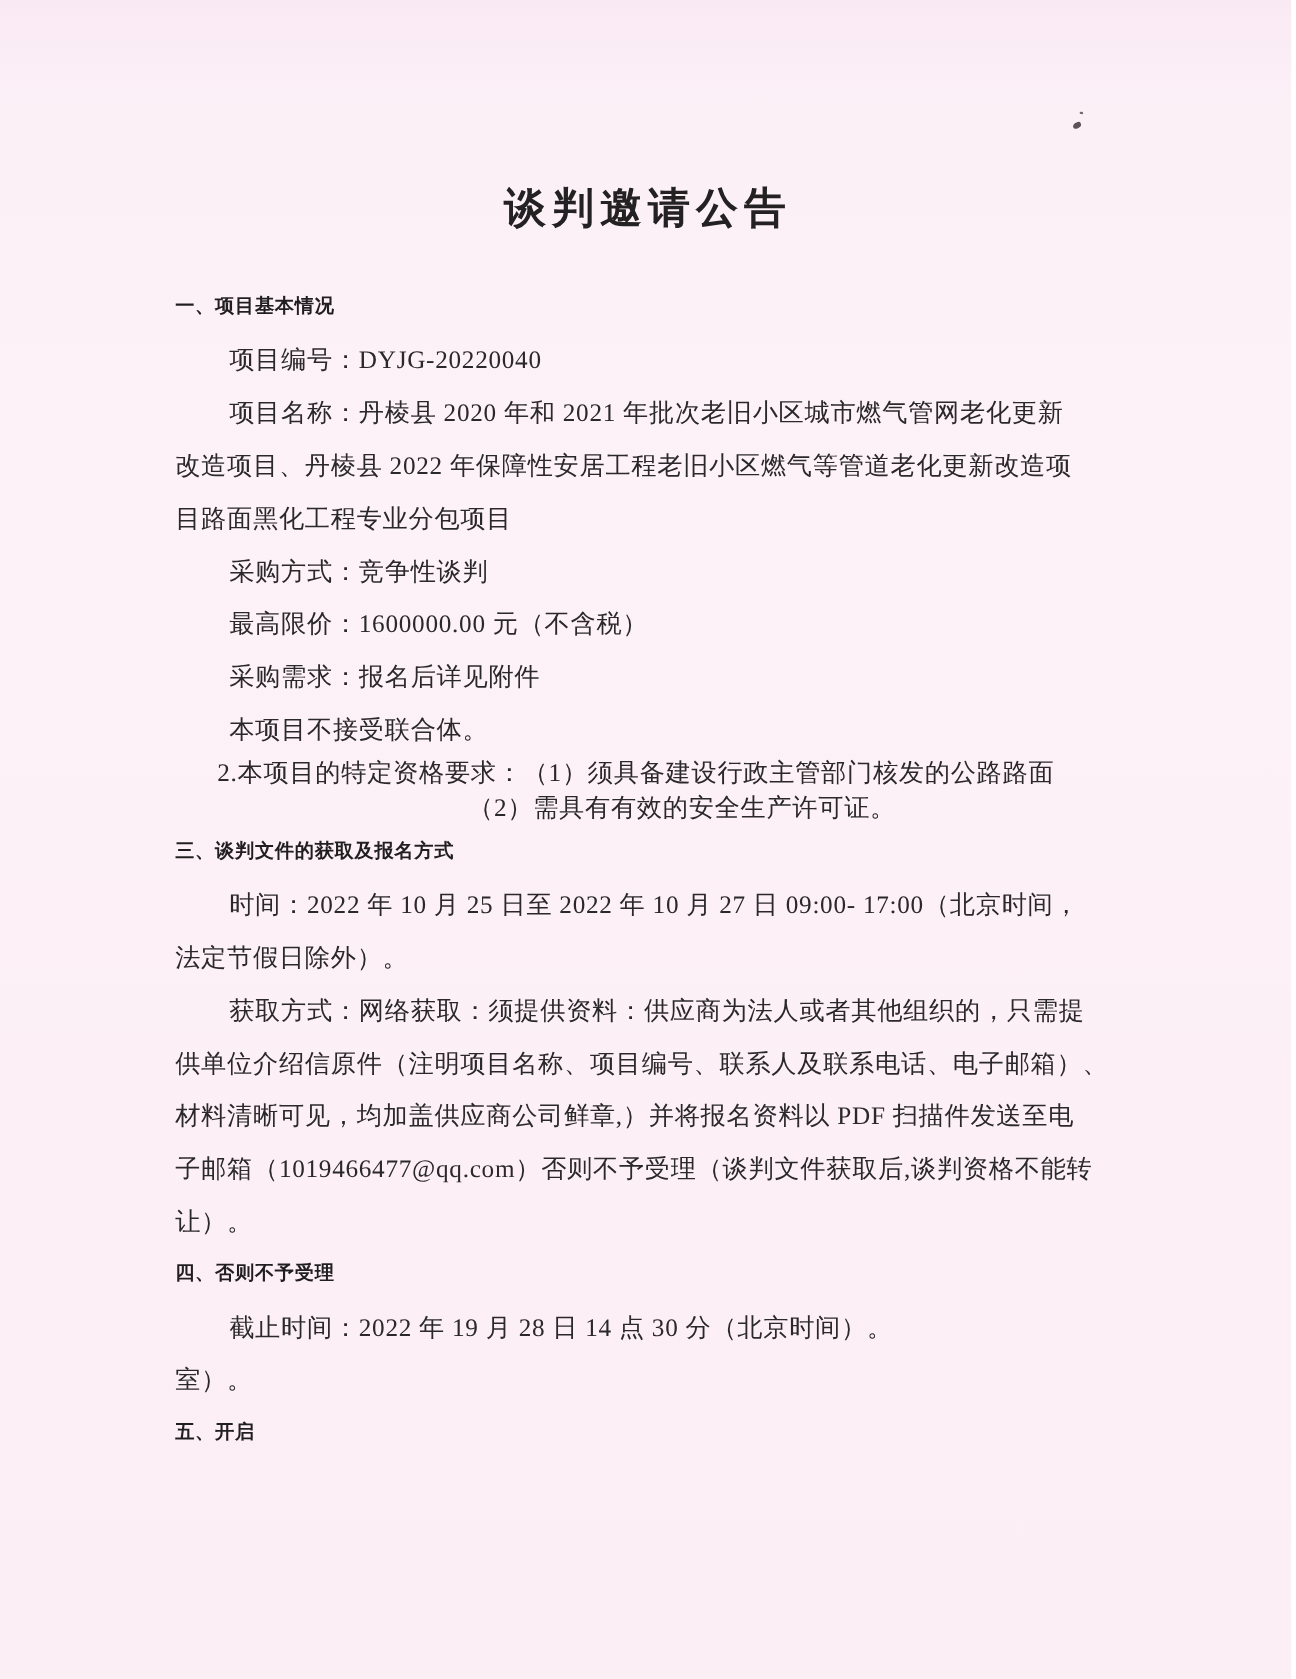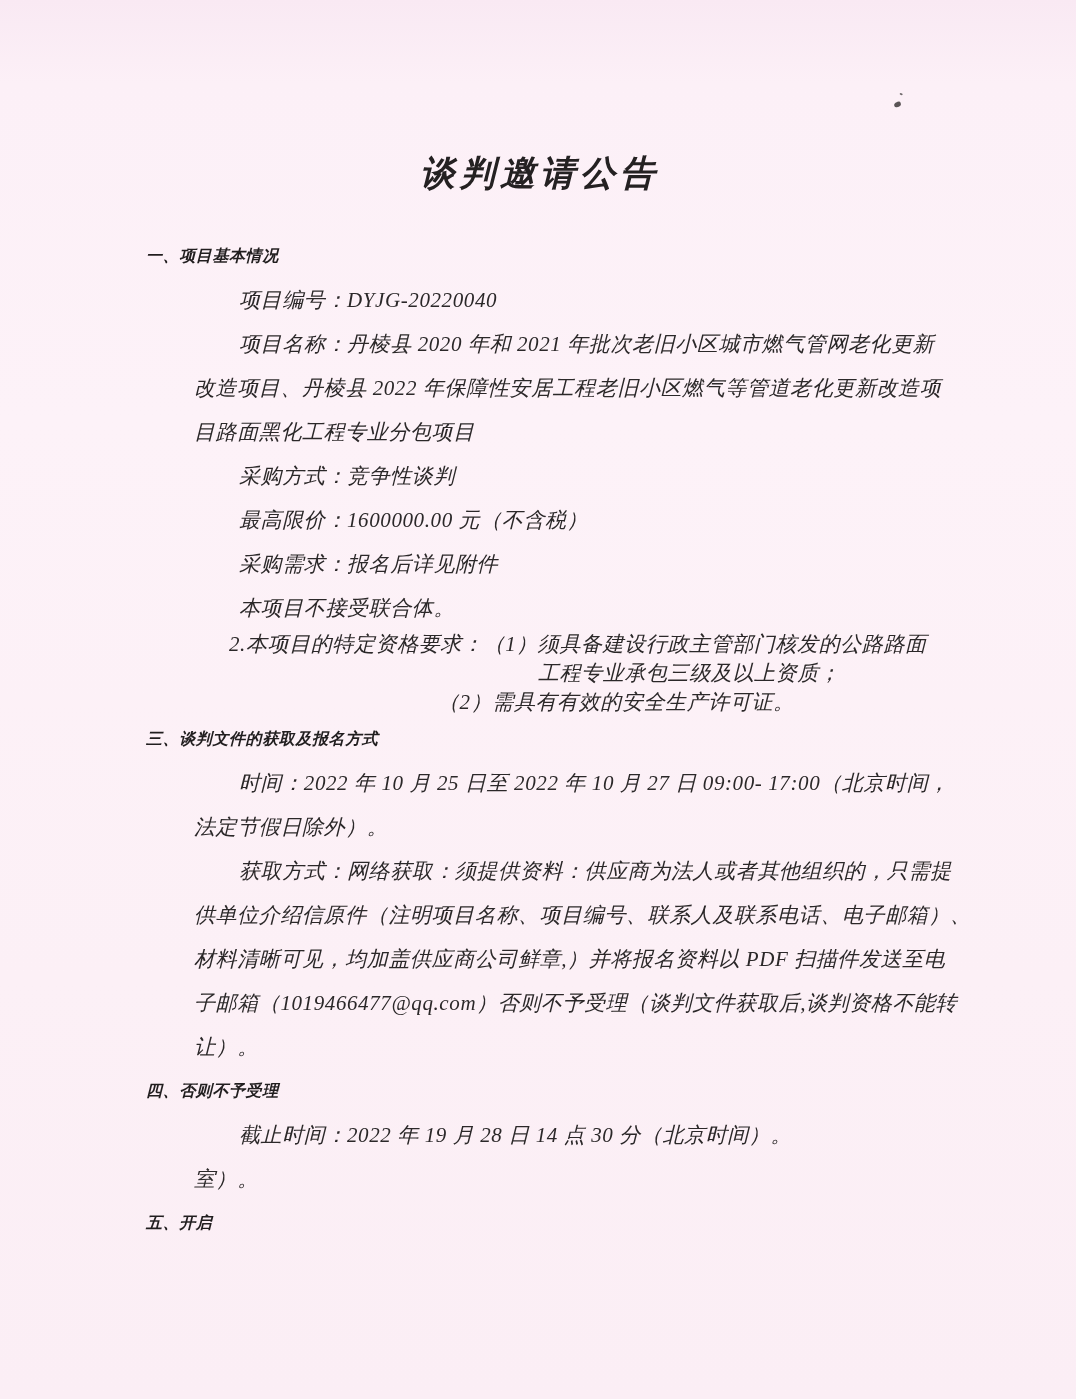--- a/index.html
+++ b/index.html
@@ -8,21 +8,20 @@
     font-family: "Liberation Serif", "DejaVu Serif", serif;
     -webkit-font-smoothing: antialiased;
   }
   .page {
     position: relative;
     width: 1076px;
     height: 1399px;
     overflow: hidden;
     background: linear-gradient(180deg, #f9e9f3 0%, #fcf0f7 6%, #fdf2f8 30%, #fcf0f6 70%, #fbeef5 100%);
     color: #2b2829;
-    font-style: italic;
   }
   .doc-title {
     position: absolute;
     top: 150px;
     left: 0;
     width: 1080px;
     text-align: center;
     font-size: 35px;
     font-weight: bold;
     letter-spacing: 5px;
@@ -33,21 +32,20 @@
     top: 234px;
     left: 146px;
     width: 812px;
     font-size: 21px;
     letter-spacing: 0.6px;
     color: #2b2829;
   }
   .line {
     line-height: 44px;
     white-space: nowrap;
-    margin-left: 48px;
   }
   .line.tight { line-height: 29px; }
   .heading {
     font-family: "Liberation Sans", "DejaVu Sans", sans-serif;
     font-weight: bold;
     font-size: 16px;
     color: #211e1f;
     line-height: 44px;
     white-space: nowrap;
   }
@@ -92,21 +90,20 @@
     <div class="line ind1">项目编号：DYJG-20220040</div>
     <div class="line ind1">项目名称：丹棱县 2020 年和 2021 年批次老旧小区城市燃气管网老化更新</div>
     <div class="line">改造项目、丹棱县 2022 年保障性安居工程老旧小区燃气等管道老化更新改造项</div>
     <div class="line">目路面黑化工程专业分包项目</div>
     <div class="line ind1">采购方式：竞争性谈判</div>
     <div class="line ind1">最高限价：1600000.00 元（不含税）</div>
     <div class="line ind1">采购需求：报名后详见附件</div>
     <div class="line ind1">本项目不接受联合体。</div>
 
     <div class="line tight ind-num">2.本项目的特定资格要求：（1）须具备建设行政主管部门核发的公路路面</div>
-    <div class="line tight ind-cont">工程专业承包三级及以上资质；</div>
     <div class="line tight ind-par2">（2）需具有有效的安全生产许可证。</div>
 
     <div class="heading">三、谈判文件的获取及报名方式</div>
     <div class="line ind1">时间：2022 年 10 月 25 日至 2022 年 10 月 27 日 09:00- 17:00（北京时间，</div>
     <div class="line">法定节假日除外）。</div>
     <div class="line ind1">获取方式：网络获取：须提供资料：供应商为法人或者其他组织的，只需提</div>
     <div class="line">供单位介绍信原件（注明项目名称、项目编号、联系人及联系电话、电子邮箱）、</div>
     <div class="line">材料清晰可见，均加盖供应商公司鲜章,）并将报名资料以 PDF 扫描件发送至电</div>
     <div class="line">子邮箱（1019466477@qq.com）否则不予受理（谈判文件获取后,谈判资格不能转</div>
     <div class="line">让）。</div>

